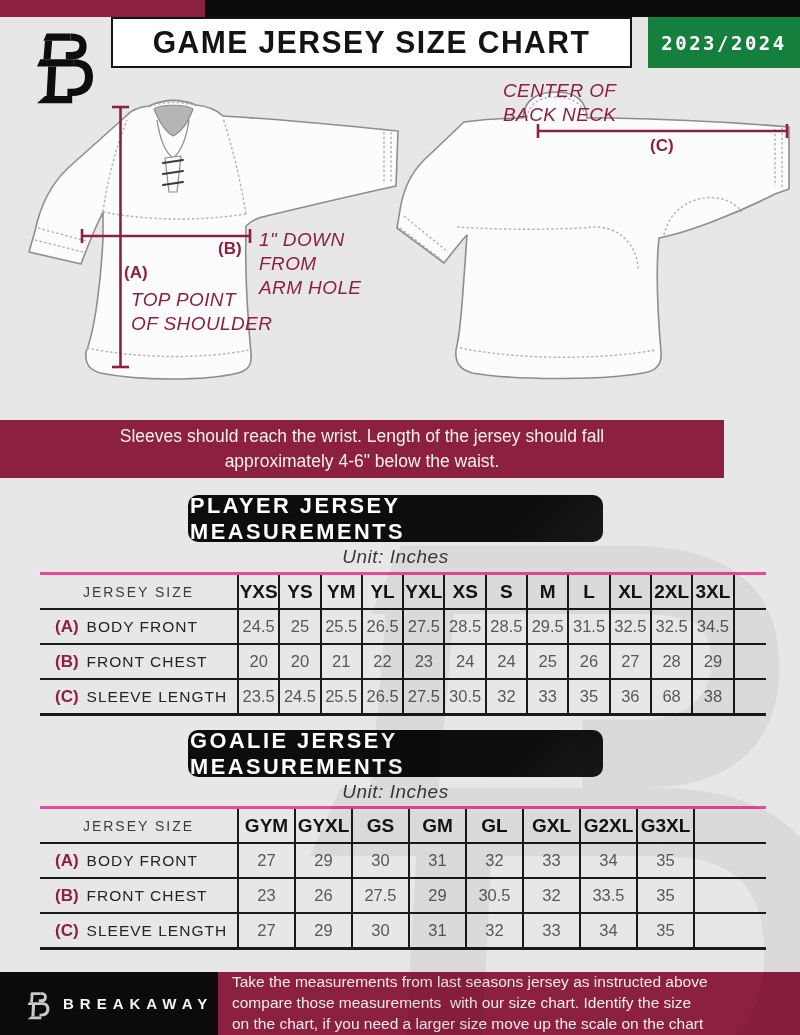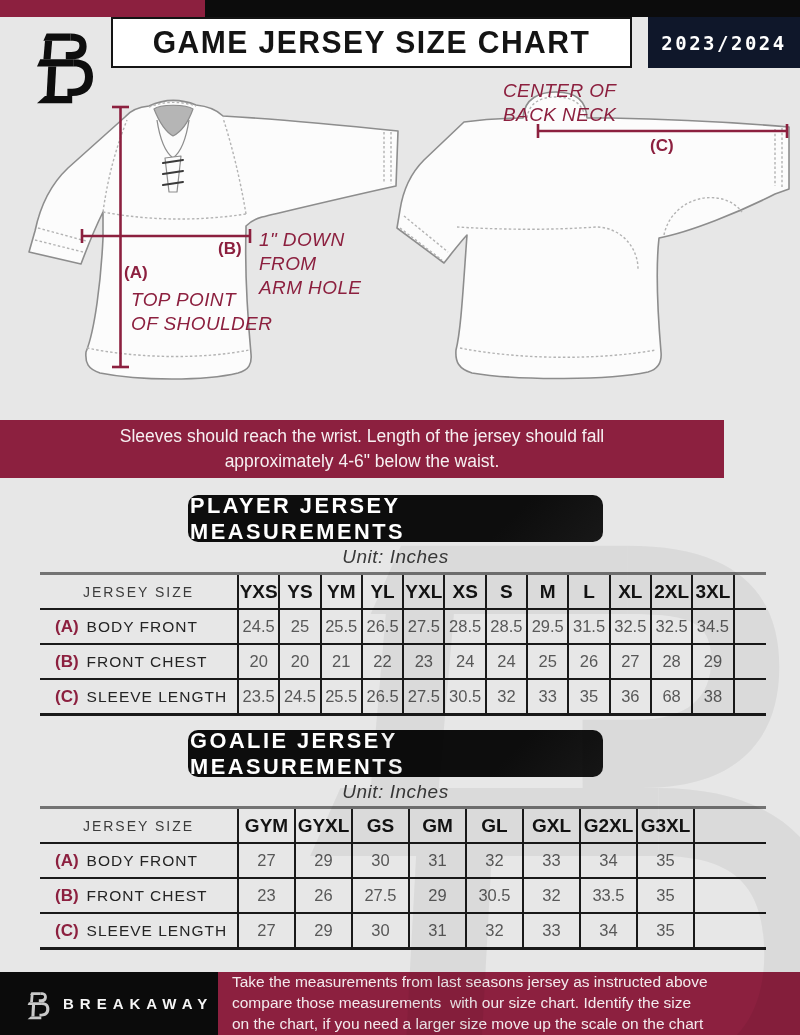--- a/index.html
+++ b/index.html
@@ -7,21 +7,21 @@
         font-family:"Liberation Sans",sans-serif;margin:0 auto;}
 
   
   .strip{position:absolute;top:0;height:17px;}
   .strip-maroon{left:0;width:205px;background:#8C203F;}
   .strip-black{left:205px;width:595px;background:#0c0c0c;}
   .logo-header{position:absolute;left:28px;top:24px;width:74px;height:80px;color:#0e0e0e;}
   .title-box{position:absolute;left:111px;top:17px;width:517px;height:47px;background:#ffffff;
              border:2px solid #141414;display:flex;align-items:center;justify-content:center;}
   .title-box span{font-size:31px;font-weight:bold;letter-spacing:1.5px;color:#141414;transform:scaleX(.97);}
-  .season-box{position:absolute;left:648px;top:17px;width:152px;height:51px;background:#0f172a;
+  .season-box{position:absolute;left:648px;top:17px;width:152px;height:51px;background:#15803d;
               display:flex;align-items:center;justify-content:center;}
   .season-box span{font-family:"DejaVu Sans Mono",monospace;font-weight:bold;font-size:19px;
                    letter-spacing:2.5px;color:#fff;}
 
   
   .diagram{position:absolute;left:0;top:68px;width:800px;height:352px;}
   .ann{position:absolute;color:#8C203F;font-size:19px;font-style:italic;letter-spacing:.4px;
        line-height:1.25;white-space:pre;}
   .ann.bold{font-style:normal;font-weight:bold;font-size:17px;letter-spacing:0;}
 
@@ -34,21 +34,21 @@
   .banner{position:absolute;left:188px;width:415px;height:47px;background:linear-gradient(135deg,#0d0d0d 75%,#181818);
           border-radius:10px;display:flex;align-items:center;justify-content:center;}
   .banner span{color:#fff;font-weight:bold;font-size:22px;letter-spacing:2.5px;transform:scaleX(.99);}
   .unit{position:absolute;left:188px;width:415px;text-align:center;font-style:italic;
         font-size:19px;color:#3a3a3a;letter-spacing:.5px;}
 
   
   table.tbl{position:absolute;left:40px;width:726px;border-collapse:collapse;table-layout:fixed;}
   .tbl td{border:0;padding:0;text-align:center;vertical-align:middle;height:33px;}
   .tbl tr td{border-top:2px solid #1a1a1a;}
-  .tbl tr:first-child td{border-top:3px solid #737373;}
+  .tbl tr:first-child td{border-top:3px solid #ec4899;}
   .tbl tr:last-child td{border-bottom:3px solid #1a1a1a;}
   .tbl .vline{border-left:2px solid #1a1a1a;}
   .tbl .corner{font-size:14px;letter-spacing:2px;color:#3c3c3c;}
   .tbl .size{font-size:19px;font-weight:bold;color:#141414;}
   .tbl .val{font-size:16.5px;color:#585858;}
   .tbl .rowlabel{text-align:left;padding-left:15px;font-size:15.5px;letter-spacing:1px;color:#242424;}
   .tbl .marker{color:#8C203F;font-size:17px;margin-right:8px;letter-spacing:0;}
 
   
   .footer-black{position:absolute;left:0;top:972px;width:218px;height:63px;background:#0b0b0b;

